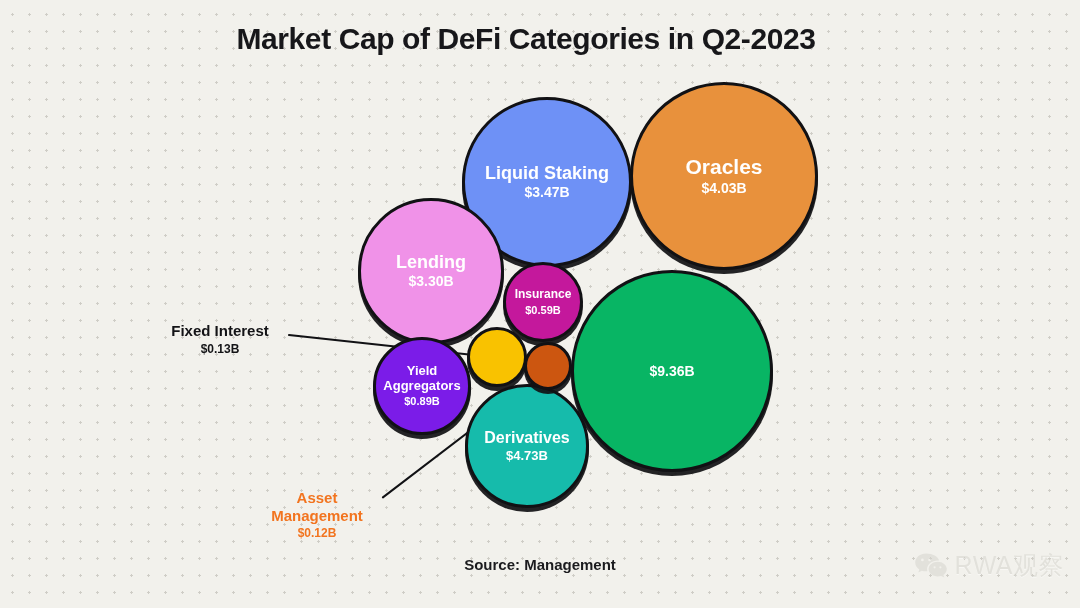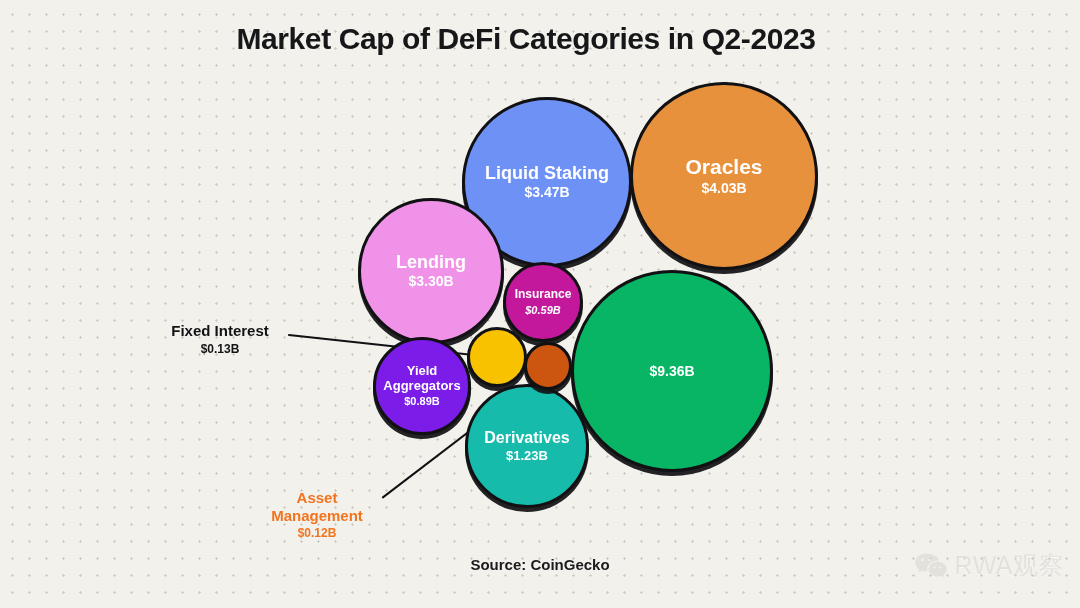--- a/index.html
+++ b/index.html
@@ -148,43 +148,43 @@
       <div class="bubble" style="left: 462px; top: 97px; width: 170px; height: 170px; background: rgb(110, 145, 246);">
         <span class="b-name" style="font-size: 18px;">Liquid Staking</span>
         <span class="b-value" style="font-size: 14px;">$3.47B</span>
       </div>
       <div class="bubble" style="left: 358px; top: 198px; width: 146px; height: 146px; background: rgb(240, 146, 232);">
         <span class="b-name" style="font-size: 18px;">Lending</span>
         <span class="b-value" style="font-size: 14px;">$3.30B</span>
       </div>
       <div class="bubble" style="left: 465px; top: 384px; width: 124px; height: 124px; background: rgb(22, 187, 171);">
         <span class="b-name" style="font-size: 16px;">Derivatives</span>
-        <span class="b-value" style="font-size: 13px;">$1.23B</span>
+        <span class="b-value" style="font-size: 13px;">$4.73B</span>
       </div>
       <div class="bubble" style="left: 373px; top: 337px; width: 98px; height: 98px; background: rgb(123, 28, 232);">
         <span class="b-name" style="font-size: 13px;">Yield<br>Aggregators</span>
         <span class="b-value" style="font-size: 11px;">$0.89B</span>
       </div>
       <div class="bubble" style="left: 503px; top: 262px; width: 80px; height: 80px; background: rgb(196, 24, 156);">
         <span class="b-name" style="font-size: 12px;">Insurance</span>
-        <span class="b-value" style="font-size: 11px; font-style: italic;">$0.59B</span>
+        <span class="b-value" style="font-size: 11px;">$0.59B</span>
       </div>
       <div class="bubble" style="left: 467px; top: 327px; width: 60px; height: 60px; background: rgb(249, 194, 0);"></div>
       <div class="bubble" style="left: 524px; top: 342px; width: 48px; height: 48px; background: rgb(204, 86, 16);"></div>
       <div class="ext-label" style="left: 160px; top: 322px; width: 120px; color: rgb(19, 19, 22);">
         <span class="e-name">Fixed Interest</span>
         <span class="e-value">$0.13B</span>
       </div>
       <div class="ext-label" style="left: 255px; top: 489px; width: 124px; color: rgb(242, 116, 31);">
         <span class="e-name">Asset<br>Management</span>
         <span class="e-value">$0.12B</span>
       </div>
     </div>
 
-  <div id="source-note">Source: CoinGecko</div>
+  <div id="source-note">Source: Management</div>
 
   <div id="watermark">
     <span>
       <svg width="34" height="28" viewBox="0 0 34 28" aria-hidden="true">
         <path d="M12.2 1.6C6.1 1.6 1.2 5.6 1.2 10.5c0 2.8 1.6 5.3 4.1 6.9l-1 3.1 3.6-1.8c1.3.4 2.7.6 4.3.6.4 0 .8 0 1.2-.1-.2-.7-.3-1.4-.3-2.1 0-4.8 4.8-8.7 10.8-8.7.4 0 .8 0 1.2.1C24.2 4.7 18.8 1.6 12.2 1.6z" fill="#d3d2cb"></path>
         <circle cx="8.4" cy="7.9" r="1.4" fill="#f2f1ec"></circle>
         <circle cx="15.6" cy="7.9" r="1.4" fill="#f2f1ec"></circle>
         <path d="M32.8 17.1c0-4.1-4.1-7.4-9.1-7.4s-9.1 3.3-9.1 7.4c0 4.1 4.1 7.4 9.1 7.4 1.2 0 2.4-.2 3.5-.5l3.1 1.6-.9-2.6c2.1-1.4 3.4-3.5 3.4-5.9z" fill="#d3d2cb"></path>
         <circle cx="20.6" cy="15.3" r="1.1" fill="#f2f1ec"></circle>
         <circle cx="26.4" cy="15.3" r="1.1" fill="#f2f1ec"></circle>

